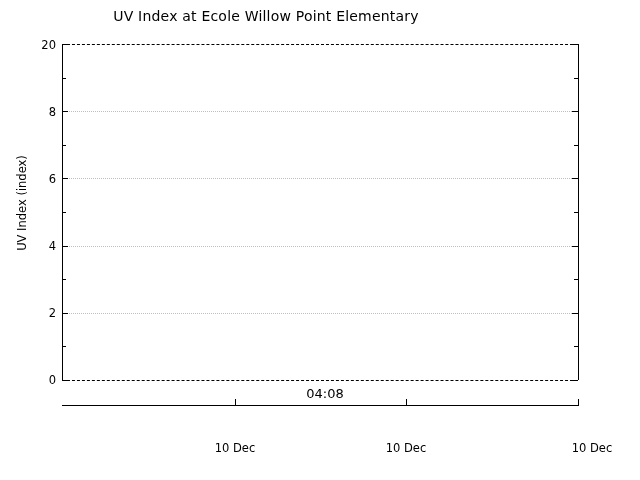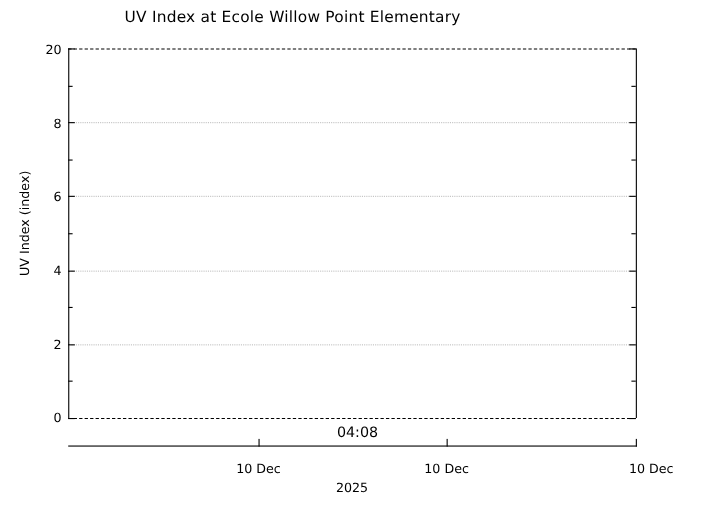--- a/index.html
+++ b/index.html
@@ -122,21 +122,21 @@
   }
   .xaxis-tick {
     position: absolute;
     top: 399px;
     width: 0;
     height: 7px;
     border-left: 1px solid #000000;
   }
   .xtick-label {
     position: absolute;
-    top: 419px;
+    top: 441px;
     font-size: 11.5px;
     color: #000000;
     white-space: nowrap;
     transform: translateX(-50%);
   }
 
   
   #inner-time-label {
     position: absolute;
     top: 386px;
@@ -220,15 +220,14 @@
   <div id="xaxis-line"></div>
 
   <div class="xaxis-tick" style="left: 235px;"></div>
   <div class="xaxis-tick" style="left: 406px;"></div>
   <div class="xaxis-tick" style="left: 578px;"></div>
 
   <div class="xtick-label" style="left: 235px;">10 Dec</div>
   <div class="xtick-label" style="left: 406px;">10 Dec</div>
   <div class="xtick-label" style="left: 592px;">10 Dec</div>
 
-  <div id="xaxis-year">2025</div>
 
 </div>
 
 </body></html>

